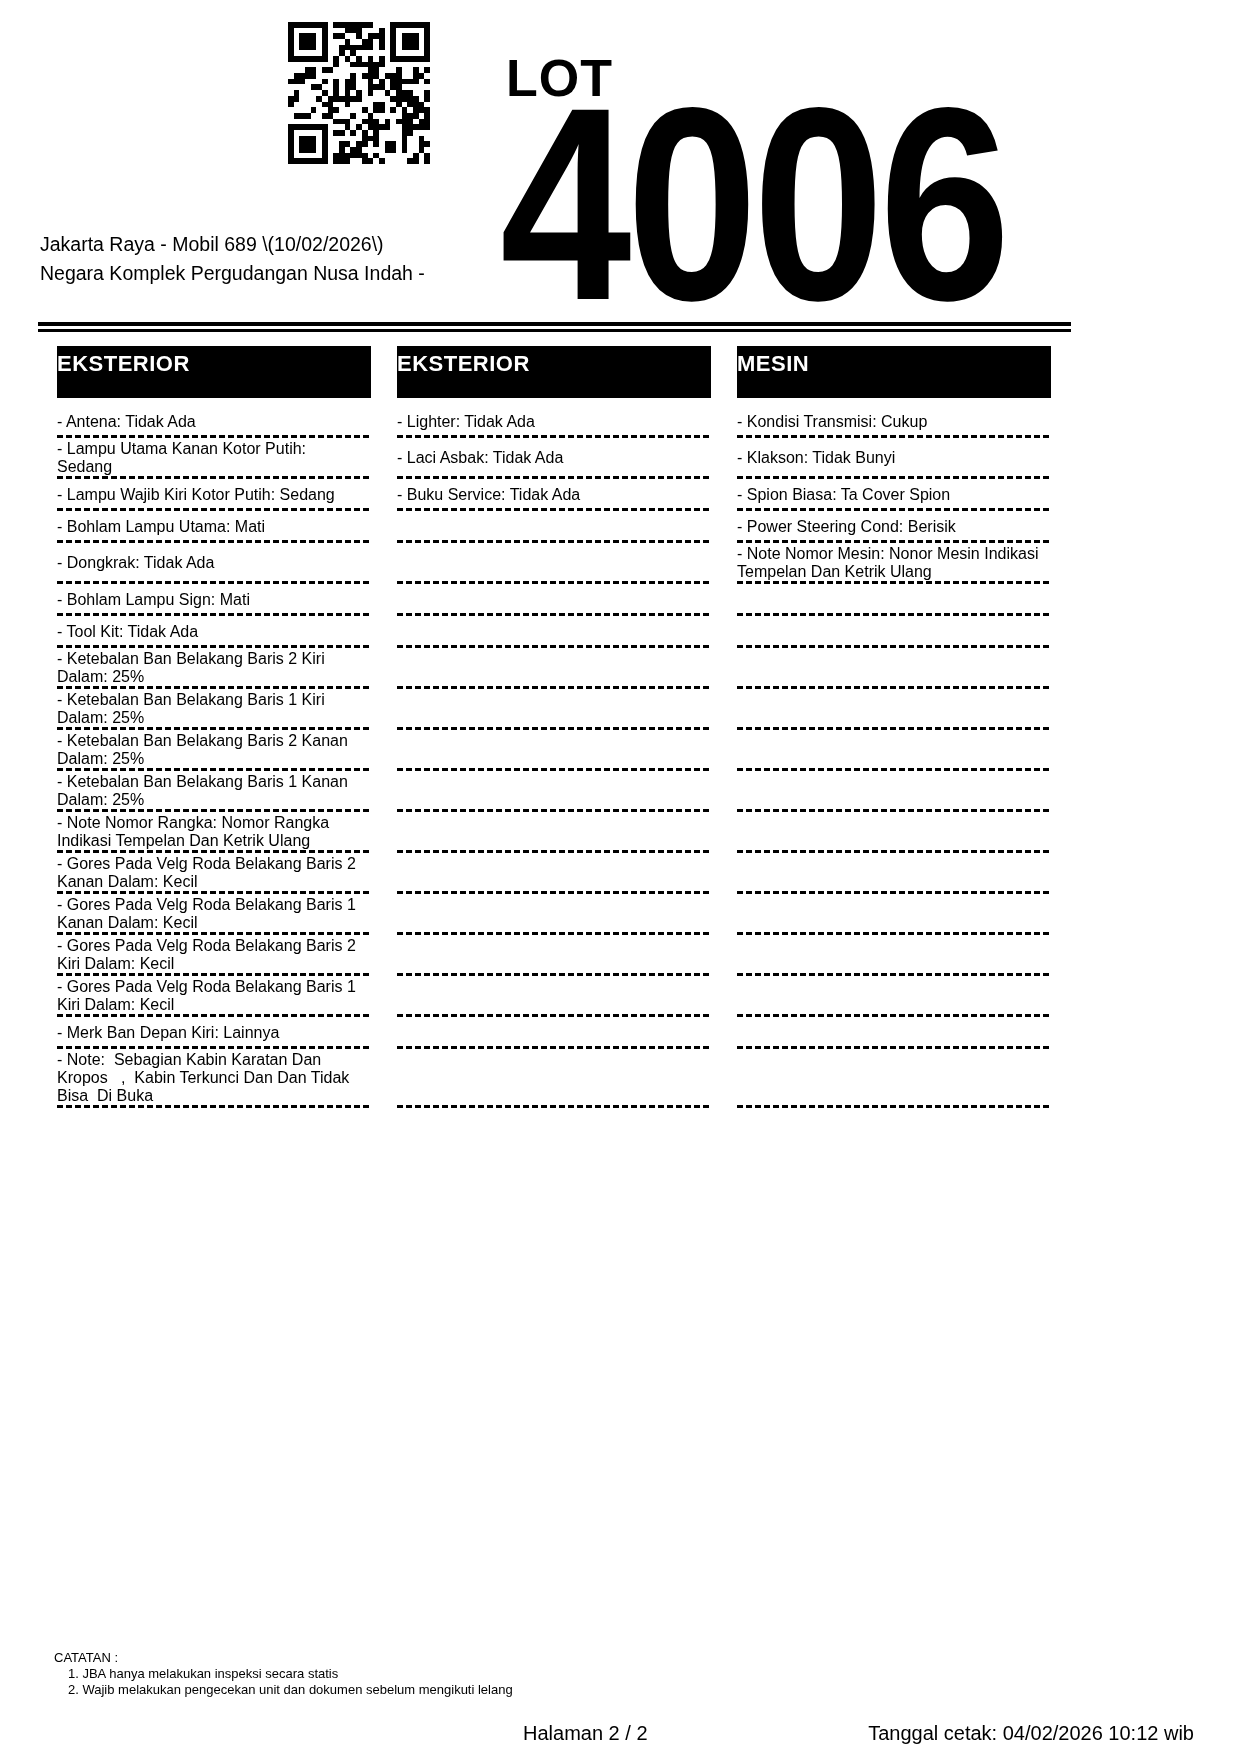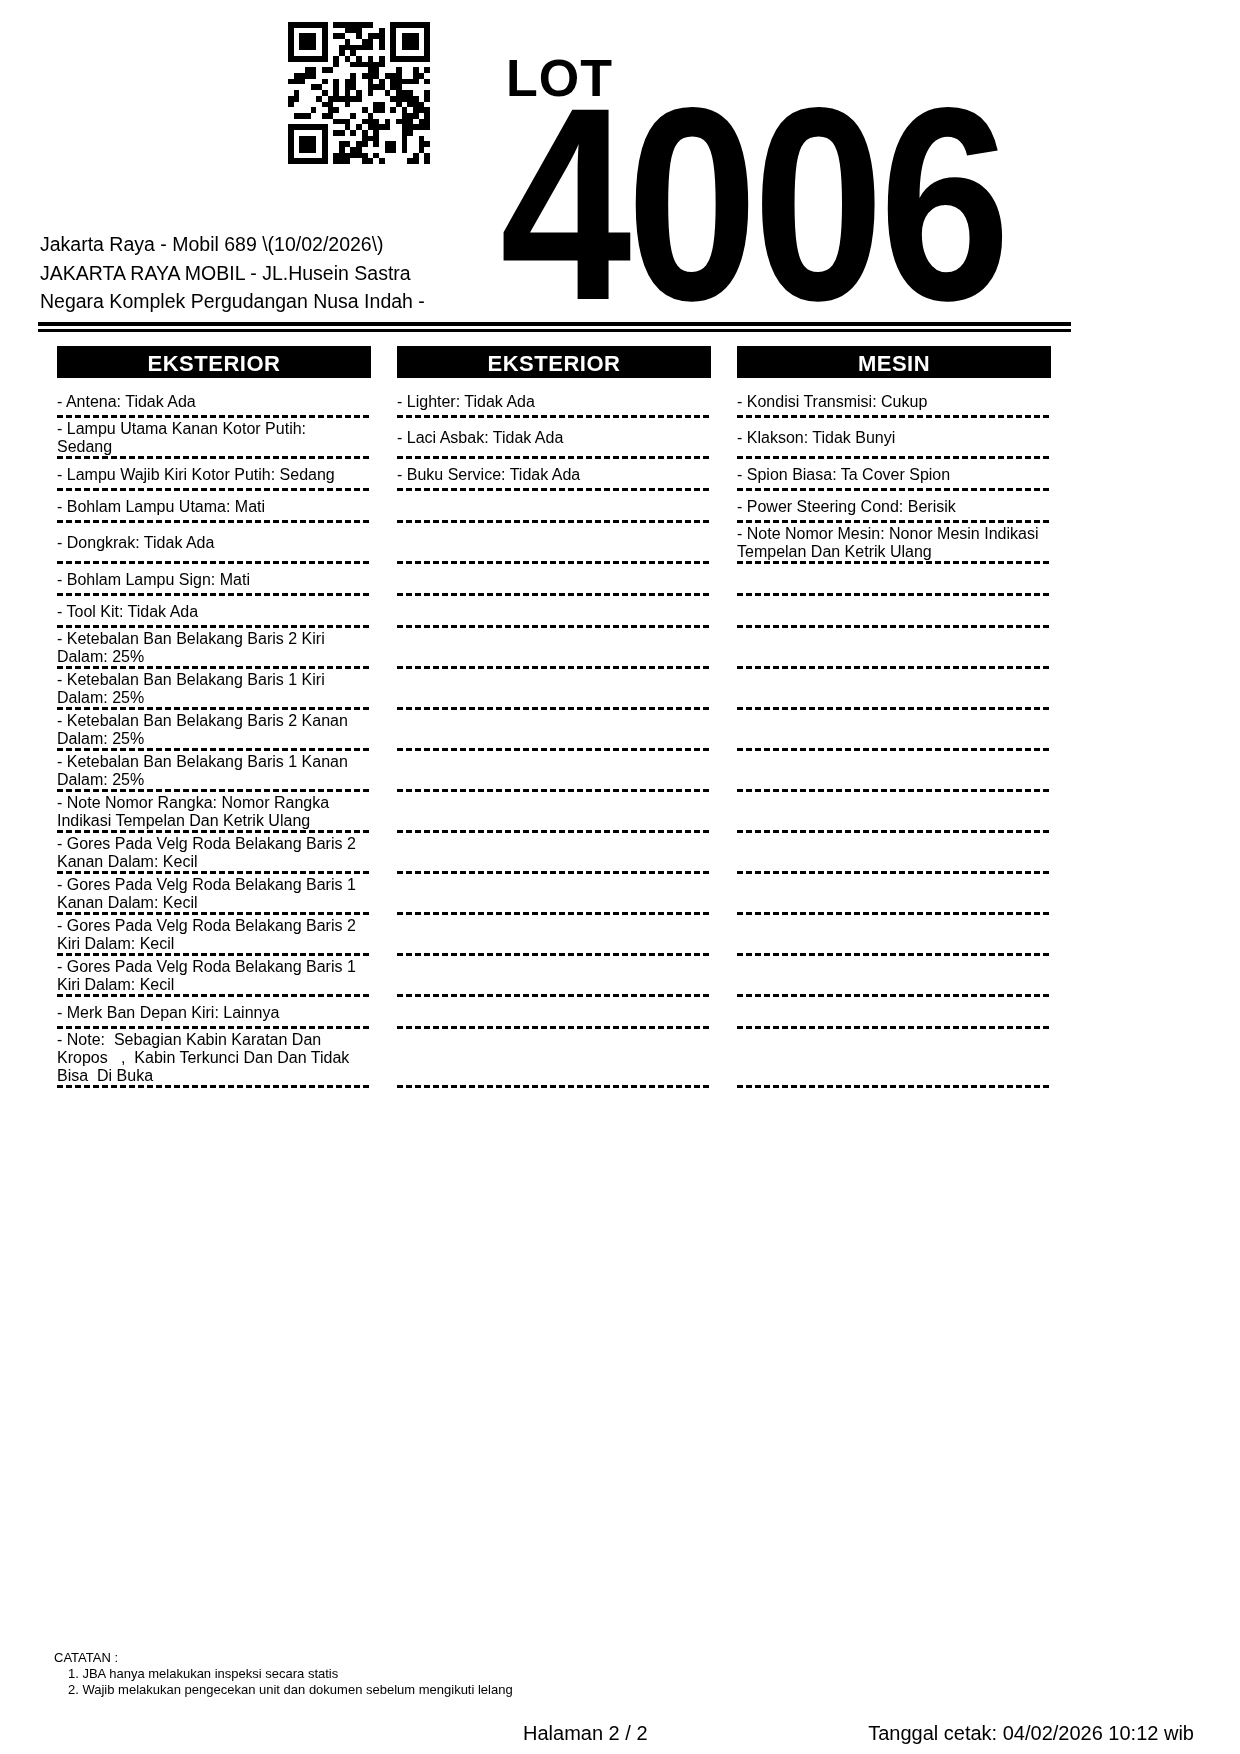--- a/index.html
+++ b/index.html
@@ -38,22 +38,22 @@
   }
   
   .table{
     position:absolute;left:57px;top:346px;width:994px;
     display:grid;
     grid-template-columns:repeat(3,314px);
     column-gap:26px;
   }
   .colhead{
     background:#000;color:#fff;
-    height:32px;line-height:36px;
-    text-align:center;font-size:22px;font-weight:bold;letter-spacing:.5px;
+    height:52px;line-height:36px;
+    font-size:22px;font-weight:bold;letter-spacing:.5px;
     margin-bottom:8px;
   }
   .row{display:contents;}
   .cell{
     position:relative;
     min-height:32px;
     padding:2px 11px 3px 0;
     box-sizing:border-box;
     display:flex;align-items:center;
     font-size:16px;line-height:18px;
@@ -401,21 +401,20 @@
         <rect x="21" y="24" width="1" height="1"></rect>
         <rect x="22" y="24" width="1" height="1"></rect>
         <rect x="24" y="24" width="1" height="1"></rect>
       </svg>
     </div>
   <div class="lot-label">LOT</div>
   <div class="lot-number">4006</div>
 
   <div class="address">
     <div>Jakarta Raya - Mobil 689 \(10/02/2026\)</div>
-    <div>JAKARTA RAYA MOBIL - JL.Husein Sastra</div>
     <div>Negara Komplek Pergudangan Nusa Indah -</div>
   </div>
 
   <div class="rule-double"></div>
 
   <div class="table">
     <div class="colhead">EKSTERIOR</div>
     <div class="colhead">EKSTERIOR</div>
     <div class="colhead">MESIN</div>
 

